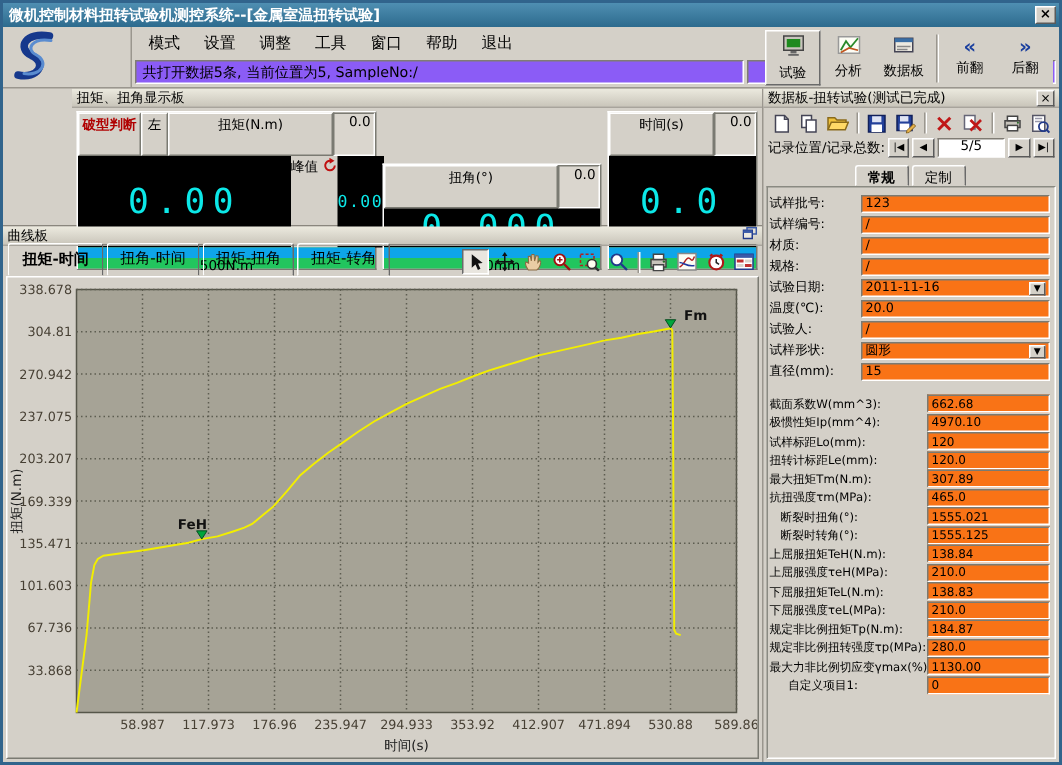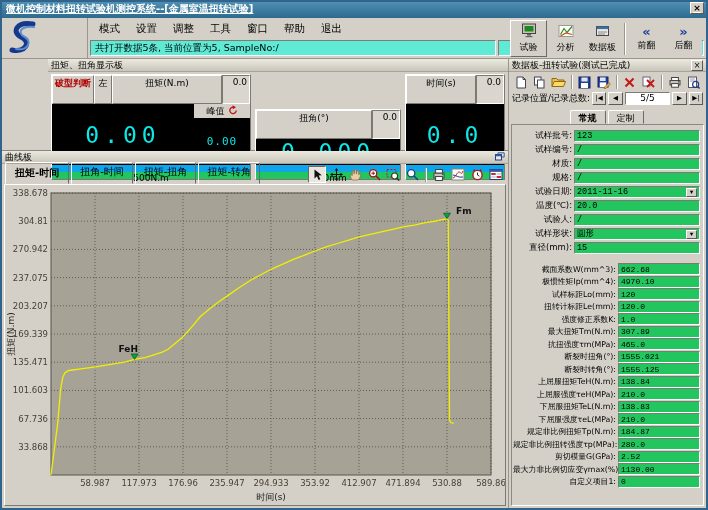--- a/index.html
+++ b/index.html
@@ -1,29 +1,29 @@
 <!DOCTYPE html>
 <html><head>
 <meta charset="utf-8">
 <style>
 *{box-sizing:border-box;margin:0;padding:0;}
 html,body{width:708px;height:510px;}
 body{font-family:"DejaVu Sans",sans-serif;background:#d4d0c8;position:relative;overflow:hidden;}
 .win{position:absolute;inset:0;border:2px solid #31648c;background:#d4d0c8;display:flex;flex-direction:column;}
-.titlebar{height:16px;background:linear-gradient(180deg,#4f8fb2,#2d6b8e);color:#fff;font-size:10px;font-weight:bold;display:flex;padding:0 2px 0 4px;flex:none;text-decoration:underline;}
+.titlebar{height:16px;background:linear-gradient(180deg,#4f8fb2,#2d6b8e);color:#fff;font-size:10px;font-weight:bold;display:flex;align-items:center;padding:0 2px 0 4px;flex:none;}
 .titlebar .t{flex:1;white-space:nowrap;overflow:hidden;}
 .btn3{background:#d4d0c8;border:1px solid;border-color:#fff #5a5a5a #5a5a5a #fff;}
 .close{width:14px;height:12px;font-size:9px;line-height:10px;text-align:center;color:#000;}
 .header{height:41px;display:flex;border-bottom:1px solid #9a968e;position:relative;flex:none;background:#d4d0c8;}
 .logo{width:86px;border-right:1px solid #9a968e;display:flex;align-items:center;padding-left:5px;}
 .hdr-right{flex:1;display:flex;flex-direction:column;min-width:0;}
 .menubar{height:22px;display:flex;align-items:center;font-size:10.5px;padding-left:4px;gap:2px;}
 .menu-item{padding:1px 7px;white-space:nowrap;}
 .statusrow{height:18px;display:flex;gap:2px;padding:0 2px 2px 2px;}
-.sunken{border:1px solid;border-color:#807c74 #fff #fff #807c74;background:#5eead4;}
+.sunken{border:1px solid;border-color:#807c74 #fff #fff #807c74;background:#8b5cf6;}
 .status1{flex:1;font-size:9.5px;padding:1px 4px;white-space:nowrap;overflow:hidden;}
 .status2{width:206px;}
 .toolbar-main{position:absolute;top:1px;right:4px;height:39px;display:flex;align-items:center;background:#d4d0c8;}
 .tbtn{width:37px;height:37px;display:flex;flex-direction:column;align-items:center;justify-content:center;font-size:9px;gap:1px;}
 .tbtn.sel{border:1px solid;border-color:#fff #6a6a6a #6a6a6a #fff;}
 .tsep{width:1px;height:32px;background:#9a968e;margin:0 3px;box-shadow:1px 0 0 #fff;}
 .glyph{color:#1a3f9e;font-weight:bold;font-size:13px;line-height:12px;}
 .main{flex:1;display:flex;min-height:0;}
 .leftcol{width:506px;display:flex;flex-direction:column;flex:none;}
 .rightcol{flex:1;border-left:1px solid #9a968e;display:flex;flex-direction:column;min-width:0;}
@@ -35,21 +35,21 @@
 .g1{width:200px;} .g2{width:146px;margin-top:35px;} .g3{flex:1;}
 .dg-head{height:29px;display:flex;flex:none;}
 .dg-head>*{border:1px solid;border-color:#fff #7a7a72 #7a7a72 #fff;}
 .break-lbl{color:#b00000;font-weight:bold;font-size:9px;padding:1px 2px;white-space:nowrap;}
 .left-btn{width:18px;text-align:center;font-size:9px;padding-top:1px;}
 .dg-title{flex:1;text-align:center;font-size:9px;padding-top:1px;white-space:nowrap;overflow:hidden;}
 .dg-small{width:28px;font-size:9px;text-align:right;padding:1px 2px;background:#dad6ce;border-color:#7a7a72 #fff #fff #7a7a72;}
 .dg-mid{flex:1;display:flex;min-height:0;}
 .lcd{background:#000;color:#0ce8e8;font-family:"DejaVu Sans Mono",monospace;}
 .lcd.big{flex:1;font-size:23px;display:flex;align-items:center;justify-content:center;letter-spacing:5px;}
-.peak-col{width:56px;display:flex;flex-direction:column;flex:none;}
+.peak-col{width:56px;display:flex;flex:none;}
 .peak-row{height:14px;font-size:9px;display:flex;align-items:center;justify-content:center;gap:3px;background:#d4d0c8;flex:none;}
 .lcd.psmall{flex:1;font-size:11px;display:flex;align-items:center;justify-content:center;letter-spacing:1px;}
 .dg-foot{height:14px;text-align:center;font-size:9px;border-top:7px solid #0ea5e9;padding-top:1px;background:#22c55e;flex:none;}
 .curve-panel{flex:1;display:flex;flex-direction:column;min-height:0;}
 .tabrow{height:20px;display:flex;align-items:flex-end;padding:2px 3px 0 3px;flex:none;}
 #ctabs{display:flex;}
 .ctab{font-size:10px;padding:2px 8px 3px;border:1px solid;border-color:#fff #6a6a6a #d4d0c8 #fff;margin-right:2px;border-radius:2px 2px 0 0;white-space:nowrap;}
 .ctab.active{font-weight:bold;padding:3px 9px 3px;}
 .ctools{margin-left:auto;display:flex;align-items:center;gap:1px;padding-bottom:1px;}
 .ctool{width:18px;height:17px;display:flex;align-items:center;justify-content:center;}
@@ -62,25 +62,25 @@
 .rp-toolbar{height:20px;display:flex;align-items:center;padding:1px 3px;gap:2px;flex:none;}
 .rp-ico{width:17px;height:16px;display:flex;align-items:center;justify-content:center;}
 .rp-sep{width:1px;height:14px;background:#9a968e;margin:0 2px;box-shadow:1px 0 0 #fff;}
 .recrow{height:17px;display:flex;align-items:flex-start;font-size:9px;padding:0 3px;gap:2px;flex:none;white-space:nowrap;}
 .nav-btn{width:16px;height:13px;font-size:6.5px;line-height:11px;text-align:center;color:#000;}
 .rec-box{width:52px;height:13px;background:#fff;text-align:center;font-size:9px;line-height:11px;}
 .rp-tabs{height:15px;display:flex;padding:1px 3px 0;flex:none;justify-content:center;}
 .rp-tab{font-size:9px;padding:1px 8px 0;border:1px solid;border-color:#fff #6a6a6a #d4d0c8 #fff;margin-right:2px;border-radius:2px 2px 0 0;}
 .rp-tab.active{font-weight:bold;}
 .rp-fields{flex:1;border:1px solid;border-color:#8a8a82 #fff #fff #8a8a82;margin:0 2px 2px;padding:4px 3px 0 1px;overflow:hidden;}
-.frow{display:flex;align-items:center;height:14px;}
+.frow{display:flex;align-items:center;height:14px;gap:44px;}
 .frow.b{height:12.5px;}
 .flabel{flex:1;text-align:right;font-size:8.5px;padding-right:2px;white-space:nowrap;min-width:0;}
 .frow.b .flabel{font-size:7.8px;}
-.fval{width:126px;height:12px;background:#22c55e;border:1px solid;border-color:#7a7a72 #fff #fff #7a7a72;font-size:8.5px;padding:0 2px;display:flex;align-items:center;flex:none;font-family:Liberation Mono, monospace;}
+.fval{width:126px;height:12px;background:#f97316;border:1px solid;border-color:#7a7a72 #fff #fff #7a7a72;font-size:8.5px;padding:0 2px;display:flex;align-items:center;flex:none;}
 .frow.b .fval{width:82px;font-size:8px;}
 .dd-arrow{margin-left:auto;width:11px;height:9px;background:#d4d0c8;border:1px solid;border-color:#fff #5a5a5a #5a5a5a #fff;font-size:6px;line-height:8px;text-align:center;color:#000;}
 .fgap{height:8px;}
 </style>
 </head>
 <body>
 
 <div class="win">
   <div class="titlebar">
     <span class="t">微机控制材料扭转试验机测控系统--[金属室温扭转试验]</span>
@@ -510,26 +510,20 @@
                 <span>120</span>
               </span>
             </div>
             <div class="frow b">
               <span class="flabel">扭转计标距Le(mm):</span>
               <span class="fval">
                 <span>120.0</span>
               </span>
             </div>
             <div class="frow b">
-              <span class="flabel">强度修正系数K:</span>
-              <span class="fval">
-                <span>1.0</span>
-              </span>
-            </div>
-            <div class="frow b">
               <span class="flabel">最大扭矩Tm(N.m):</span>
               <span class="fval">
                 <span>307.89</span>
               </span>
             </div>
             <div class="frow b">
               <span class="flabel">抗扭强度τm(MPa):</span>
               <span class="fval">
                 <span>465.0</span>
               </span>
@@ -573,26 +567,20 @@
             <div class="frow b">
               <span class="flabel">规定非比例扭矩Tp(N.m):</span>
               <span class="fval">
                 <span>184.87</span>
               </span>
             </div>
             <div class="frow b">
               <span class="flabel">规定非比例扭转强度τp(MPa):</span>
               <span class="fval">
                 <span>280.0</span>
-              </span>
-            </div>
-            <div class="frow b">
-              <span class="flabel">剪切模量G(GPa):</span>
-              <span class="fval">
-                <span>2.52</span>
               </span>
             </div>
             <div class="frow b">
               <span class="flabel">最大力非比例切应变γmax(%):</span>
               <span class="fval">
                 <span>1130.00</span>
               </span>
             </div>
             <div class="frow b">
               <span class="flabel">自定义项目1:</span>

